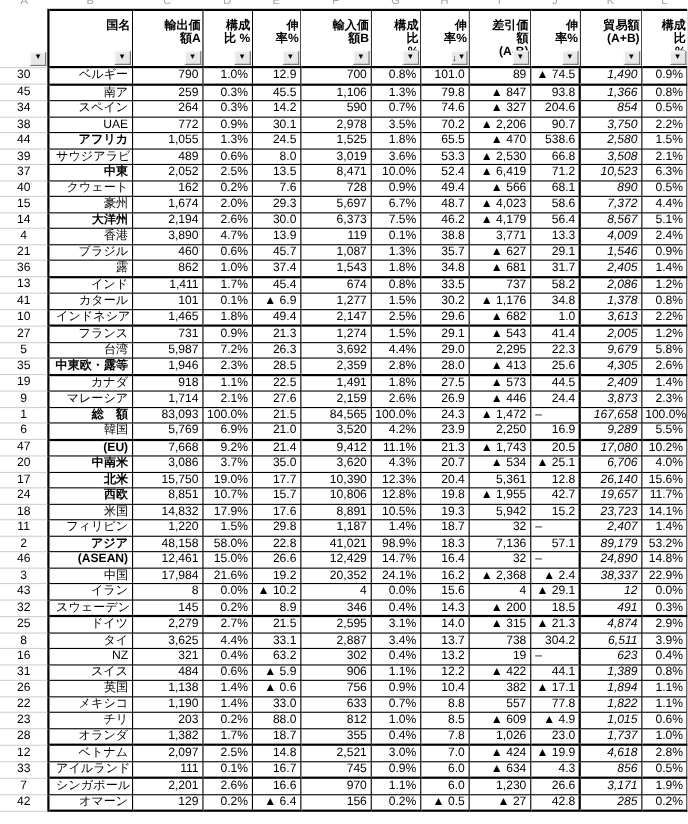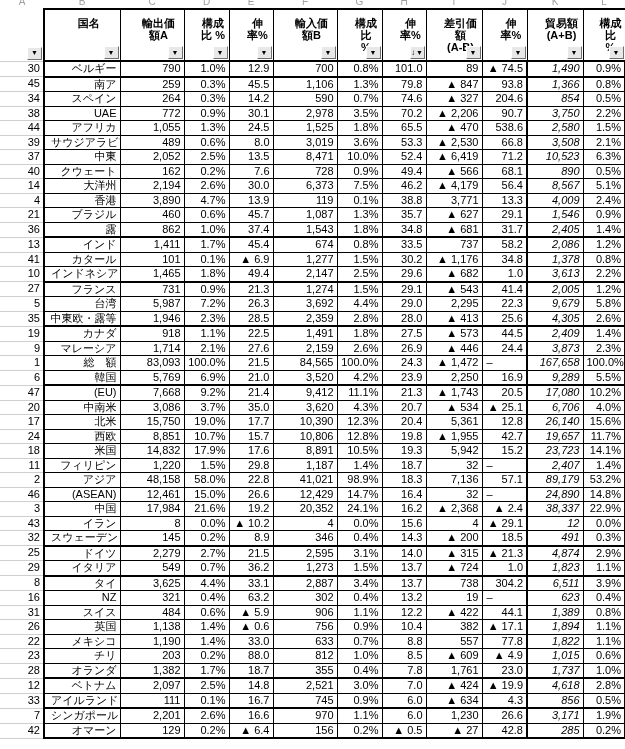--- a/index.html
+++ b/index.html
@@ -8,34 +8,34 @@
   
   .letters-row{display:flex;height:8px;overflow:hidden;}
   .letters-row .lcell{flex:0 0 auto;text-align:center;color:#a0a0a0;font-size:10px;
                       line-height:15px;margin-top:-6px;user-select:none;}
   table.grid{border-collapse:collapse;table-layout:fixed;width:623px;}
   .grid td,.grid th{font-size:11px;padding:0 3px;overflow:hidden;white-space:nowrap;
                     height:13.5px;line-height:13.5px;background:#fff;}
   
   .grid th{border:1px solid #000;border-top:2px solid #000;border-bottom:2px solid #000;
            font-weight:bold;vertical-align:top;position:relative;height:50px;padding:0 1px;}
-  .grid th .hlabel{white-space:pre-line;text-align:center;line-height:12px;padding-top:7px;padding-left:13px;}
+  .grid th .hlabel{white-space:pre-line;text-align:right;line-height:12px;padding-top:7px;padding-left:13px;}
   .grid th.rank-h{border:none;border-right:2px solid #000;border-bottom:1px solid #cfcfcf;}
   .filter-btn{position:absolute;right:1px;bottom:1px;width:15px;height:13px;
               background:#e8e8e8;border:1px solid;border-color:#fff #707070 #707070 #fff;
               padding:0;margin:0;font-size:7px;line-height:10px;color:#000;cursor:pointer;
               display:flex;align-items:center;justify-content:center;gap:1px;}
   .filter-btn .sort-arrow{display:none;font-size:8px;}
   .filter-btn.sorted .sort-arrow{display:inline;}
   
   .grid td{border:1px solid #000;text-align:right;}
   .grid td.rank{border:none;border-bottom:1px solid #cfcfcf;border-right:2px solid #000;
-                padding-right:3px;}
+                padding-right:3px;text-align:center;}
   .grid td.name{text-align:right;padding-left:6px;}
-  .grid tr.bold td.name{font-weight:normal;padding-left:2px;}
+  .grid tr.bold td.name{font-weight:bold;padding-left:2px;}
   .grid td.dash{text-align:left;padding-left:4px;}
   .grid td.col-trade{border-left:2px solid #000;font-style:italic;}
   .grid td.col-last{border-right:2px solid #000;}
   .grid tr.thick td{border-bottom-width:2px;}
   .grid tr.thick td.rank{border-bottom:1px solid #cfcfcf;}
   .grid tr.lastrow td{border-bottom:2px solid #000;}
   .grid tr.lastrow td.rank{border-bottom:1px solid #cfcfcf;}
 </style>
 </head>
 <body>
@@ -262,20 +262,34 @@
           <td>0.2%</td>
           <td>7.6</td>
           <td>728</td>
           <td>0.9%</td>
           <td>49.4</td>
           <td>▲ 566</td>
           <td>68.1</td>
           <td class="col-trade">890</td>
           <td class="col-last">0.5%</td>
         </tr>
+        <tr>
+    <td class="rank">15</td>
+    <td class="name">豪州</td>
+  <td>1,674</td>
+          <td>2.0%</td>
+          <td>29.3</td>
+          <td>5,697</td>
+          <td>6.7%</td>
+          <td>48.7</td>
+          <td>▲ 4,023</td>
+          <td>58.6</td>
+          <td class="col-trade">7,372</td>
+          <td class="col-last">4.4%</td>
+        </tr>
         <tr class="bold">
     <td class="rank">14</td>
     <td class="name">大洋州</td>
   <td>2,194</td>
           <td>2.6%</td>
           <td>30.0</td>
           <td>6,373</td>
           <td>7.5%</td>
           <td>46.2</td>
           <td>▲ 4,179</td>
@@ -626,34 +640,20 @@
           <td>2.7%</td>
           <td>21.5</td>
           <td>2,595</td>
           <td>3.1%</td>
           <td>14.0</td>
           <td>▲ 315</td>
           <td>▲ 21.3</td>
           <td class="col-trade">4,874</td>
           <td class="col-last">2.9%</td>
         </tr>
-        <tr class="thick">
-    <td class="rank">29</td>
-    <td class="name">イタリア</td>
-  <td>549</td>
-          <td>0.7%</td>
-          <td>36.2</td>
-          <td>1,273</td>
-          <td>1.5%</td>
-          <td>13.7</td>
-          <td>▲ 724</td>
-          <td>1.0</td>
-          <td class="col-trade">1,823</td>
-          <td class="col-last">1.1%</td>
-        </tr>
         <tr>
     <td class="rank">8</td>
     <td class="name">タイ</td>
   <td>3,625</td>
           <td>4.4%</td>
           <td>33.1</td>
           <td>2,887</td>
           <td>3.4%</td>
           <td>13.7</td>
           <td>738</td>
@@ -733,21 +733,21 @@
         </tr>
         <tr class="thick">
     <td class="rank">28</td>
     <td class="name">オランダ</td>
   <td>1,382</td>
           <td>1.7%</td>
           <td>18.7</td>
           <td>355</td>
           <td>0.4%</td>
           <td>7.8</td>
-          <td>1,761</td>
+          <td>1,026</td>
           <td>23.0</td>
           <td class="col-trade">1,737</td>
           <td class="col-last">1.0%</td>
         </tr>
         <tr>
     <td class="rank">12</td>
     <td class="name">ベトナム</td>
   <td>2,097</td>
           <td>2.5%</td>
           <td>14.8</td>

